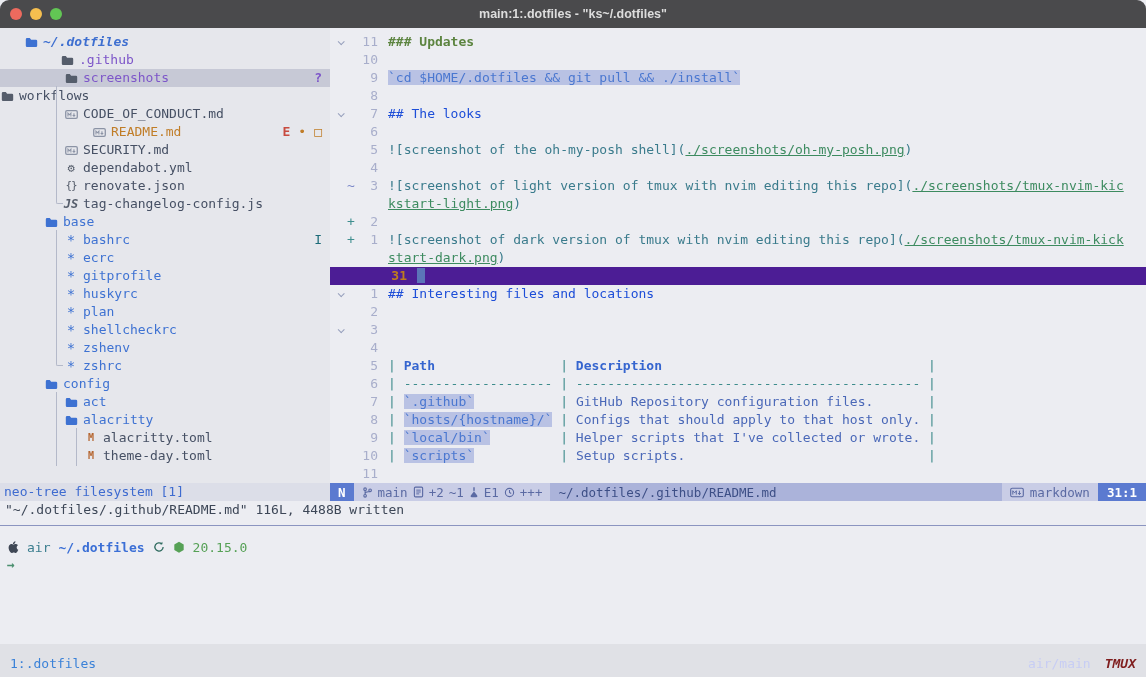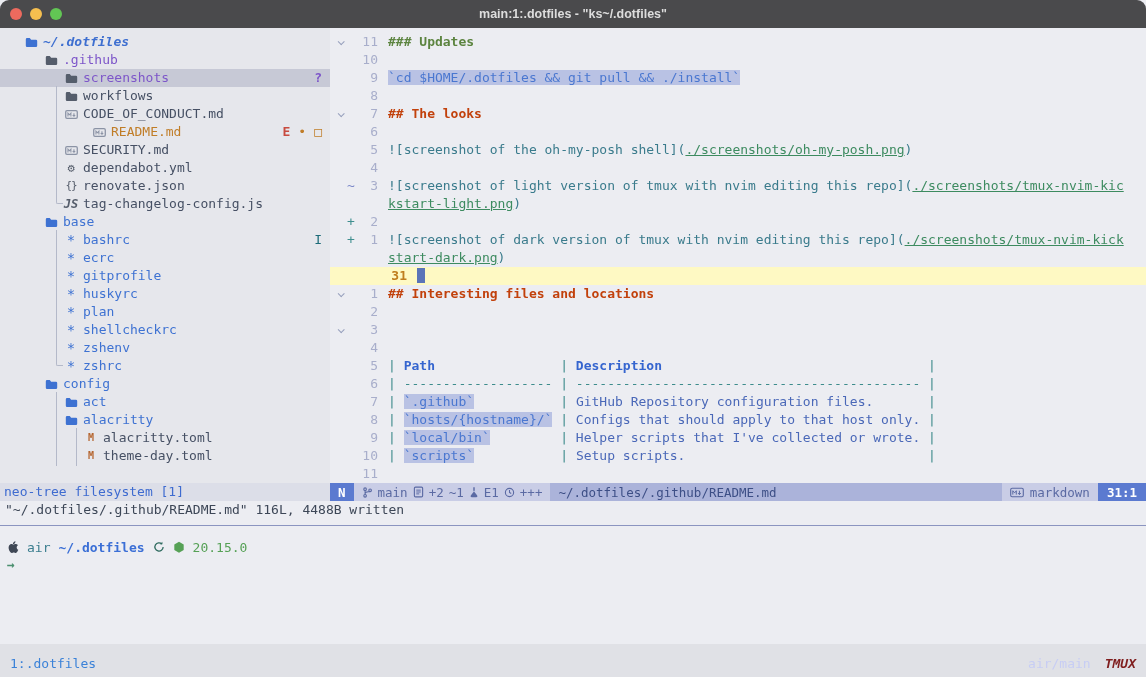--- a/index.html
+++ b/index.html
@@ -31,30 +31,30 @@
   .guide { position:absolute; top:-1px; bottom:-1px; border-left:1px solid #b4b9c9; }
   .guide.corner { bottom:auto; height:10px; width:7px; border-bottom:1px solid #b4b9c9; border-bottom-left-radius:2px; }
   .extras { margin-left:auto; display:flex; gap:8px; padding-right:8px; }
   .x-red { color:#c84b3f; font-weight:bold; } .x-orange { color:#c07d28; } .x-cursor { color:#1d6b78; } .x-purpleb { color:#7d56c9; font-weight:bold; }
   .neotree-status { height:18px; line-height:18px; background:#dcdee8; color:#3e6bd0; padding-left:4px; flex:none; }
 
   
   .editor { flex:1; background:#ecedf2; display:flex; flex-direction:column; overflow:hidden; }
   .elines { height:455px; padding-top:5px; overflow:hidden; }
   .eline { height:18px; line-height:18px; display:flex; align-items:center; padding-left:4px; }
-  .eline.cur { background:#fef9c3;padding-left:33px; }
+  .eline.cur { background:#4c1d95;padding-left:33px; }
   .efold { width:12px; flex:none; display:flex; align-items:center; justify-content:center; }
   .chev { display:inline-block; width:5px; height:5px; border-right:1.5px solid #97a0bd; border-bottom:1.5px solid #97a0bd; transform:rotate(45deg) translateY(-1px); }
   .esign { width:10px; flex:none; text-align:center; }
   .esign.add { color:#3f8f8f; } .esign.mod { color:#7c89c9; }
   .enum { width:22px; flex:none; text-align:right; color:#a8aecb; margin-right:10px; }
   .enum.curn { color:#bf7d1e; font-weight:bold; }
   .etext { white-space:pre; overflow:hidden; }
   .curblock { display:inline-block; width:8px; height:15px; background:#5b74b8; vertical-align:-3px; }
-  .h2 { color:#c2410c; font-weight:bold; }
+  .h2 { color:#1d4ed8; font-weight:normal; }
   .h3 { color:#5c8440; font-weight:bold; }
   .md { color:#3a7b8c; }
   .lk { color:#3d8b60; text-decoration:underline; }
   .cd { color:#4a77d0; background:#b9c2e4; }
   .tp { color:#3d8c8c; }
   .th { color:#3565cf; font-weight:bold; }
   .tc { color:#4a68b8; }
   .pl { color:#465064; }
 
   
@@ -92,27 +92,27 @@
     </div>
     <div class="title">main:1:.dotfiles - "ks~/.dotfiles"</div>
   </div>
 
   <div class="main">
     <div class="sidebar">
       <div class="tree" id="tree">
           <div class="trow" style="padding-left: 24px;"><span class="ticon"><svg width="13" height="11" viewBox="0 0 16 13">
                 <path d="M1 2.5A1.5 1.5 0 0 1 2.5 1h3.4l1.6 2h6A1.5 1.5 0 0 1 15 4.5v6A1.5 1.5 0 0 1 13.5 12h-11A1.5 1.5 0 0 1 1 10.5z" fill="#3e72d2"></path>
               </svg></span><span class="tlabel c-root">~/.dotfiles</span></div>
-          <div class="trow" style="padding-left: 44px;"><span class="ticon"><svg width="13" height="11" viewBox="0 0 16 13">
+          <div class="trow" style="padding-left: 60px;"><span class="ticon"><svg width="13" height="11" viewBox="0 0 16 13">
                 <path d="M1 2.5A1.5 1.5 0 0 1 2.5 1h3.4l1.6 2h6A1.5 1.5 0 0 1 15 4.5v6A1.5 1.5 0 0 1 13.5 12h-11A1.5 1.5 0 0 1 1 10.5z" fill="#555d6b"></path>
               </svg></span><span class="tlabel c-purple">.github</span></div>
           <div class="trow selected" style="padding-left: 64px;"><span class="ticon"><svg width="13" height="11" viewBox="0 0 16 13">
                 <path d="M1 2.5A1.5 1.5 0 0 1 2.5 1h3.4l1.6 2h6A1.5 1.5 0 0 1 15 4.5v6A1.5 1.5 0 0 1 13.5 12h-11A1.5 1.5 0 0 1 1 10.5z" fill="#555d6b"></path>
               </svg></span><span class="tlabel c-purple">screenshots</span><span class="extras"><span class="x-purpleb">?</span></span></div>
-          <div class="trow" style="padding-left: 64px;"><span class="guide" style="left: 56px;"></span><span class="ticon"><svg width="13" height="11" viewBox="0 0 16 13">
+          <div class="trow" style=""><span class="guide" style="left: 56px;"></span><span class="ticon"><svg width="13" height="11" viewBox="0 0 16 13">
                 <path d="M1 2.5A1.5 1.5 0 0 1 2.5 1h3.4l1.6 2h6A1.5 1.5 0 0 1 15 4.5v6A1.5 1.5 0 0 1 13.5 12h-11A1.5 1.5 0 0 1 1 10.5z" fill="#555d6b"></path>
               </svg></span><span class="tlabel c-plain">workflows</span></div>
           <div class="trow" style="padding-left: 64px;"><span class="guide" style="left: 56px;"></span><span class="ticon"><svg width="13" height="9" viewBox="0 0 20 14">
                 <rect x="1" y="1" width="18" height="12" rx="2" fill="none" stroke="#8b93a5" stroke-width="2"></rect>
                 <path d="M4.5 10V4.8l2.3 2.7 2.3-2.7V10M13.8 5v5m0 0-1.9-2m1.9 2 1.9-2" fill="none" stroke="#8b93a5" stroke-width="1.6"></path>
               </svg></span><span class="tlabel c-plain">CODE_OF_CONDUCT.md</span></div>
           <div class="trow" style="padding-left: 92px; justify-content: center;"><span class="guide" style="left: 56px;"></span><span class="ticon"><svg width="13" height="9" viewBox="0 0 20 14">
                 <rect x="1" y="1" width="18" height="12" rx="2" fill="none" stroke="#8b93a5" stroke-width="2"></rect>
                 <path d="M4.5 10V4.8l2.3 2.7 2.3-2.7V10M13.8 5v5m0 0-1.9-2m1.9 2 1.9-2" fill="none" stroke="#8b93a5" stroke-width="1.6"></path>
               </svg></span><span class="tlabel c-orange">README.md</span><span class="extras"><span class="x-red">E</span><span class="x-orange">•</span><span class="x-orange">□</span></span></div>

